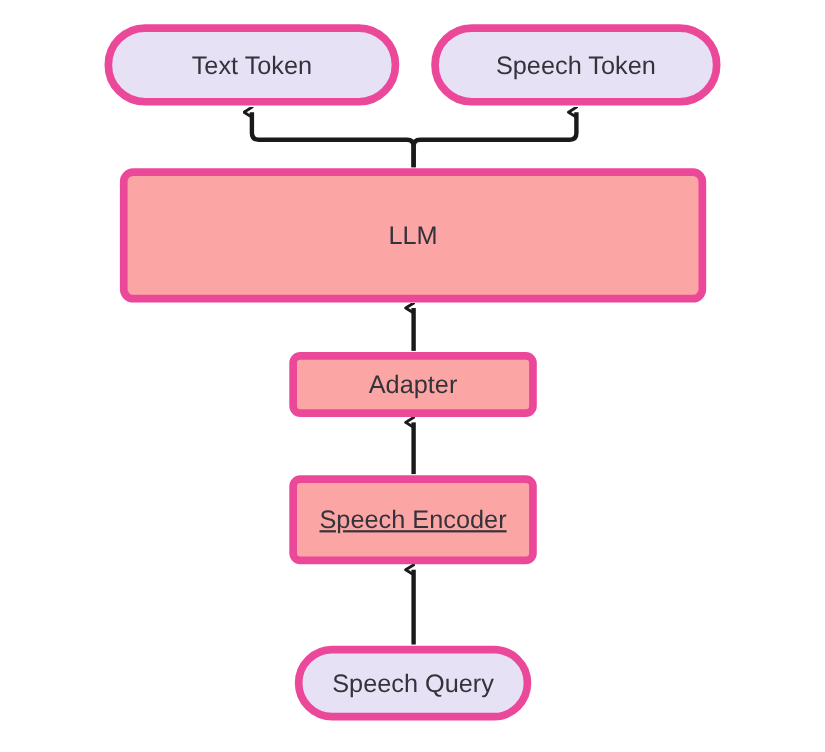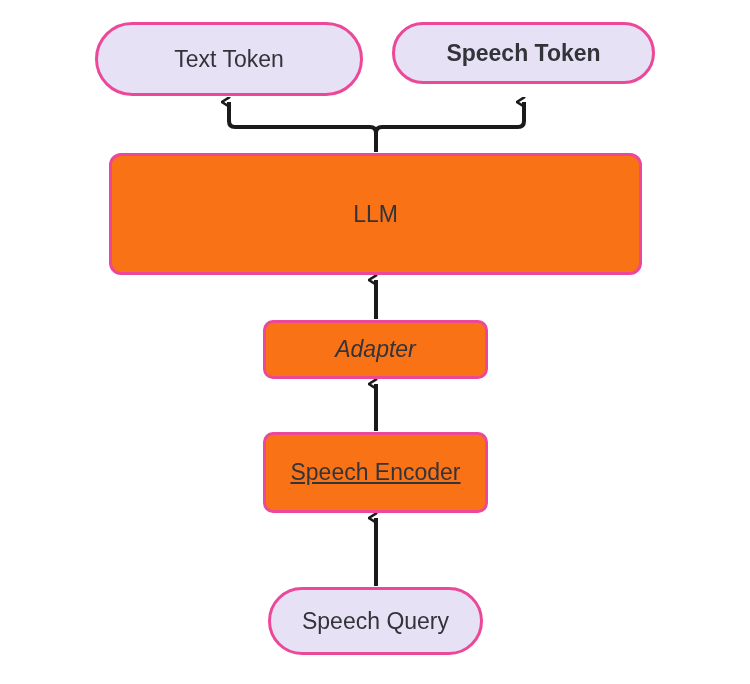--- a/index.html
+++ b/index.html
@@ -17,48 +17,48 @@
     height: 684px;
     background: #ffffff;
     overflow: hidden;
   }
   .node {
     position: absolute;
     box-sizing: border-box;
     display: flex;
     align-items: center;
     justify-content: center;
-    border: 3px solid #ec4899;
+    border: 7px solid #ec4899;
     color: #33333a;
     text-align: center;
     line-height: 1.15;
     user-select: none;
   }
   .node-pill {
     background: #e7e1f6;
     border-radius: 999px;
     font-size: 23px;
   }
   .node-box {
-    background: #f97316;
+    background: #fca5a5;
     border-radius: 10px;
     font-size: 23px;
   }
   #node-text-token {
     left: 95px;  top: 22px;  width: 268px; height: 74px;
   }
   #node-speech-token {
-    left: 392px; top: 22px;  width: 263px; height: 62px; font-weight: bold;
+    left: 392px; top: 22px;  width: 263px; height: 74px;
   }
   #node-llm {
     left: 109px; top: 153px; width: 533px; height: 122px;
     border-radius: 12px;
   }
   #node-adapter {
-    left: 263px; top: 320px; width: 225px; height: 59px; font-style: italic;
+    left: 263px; top: 320px; width: 225px; height: 59px;
   }
   #node-speech-encoder {
     left: 263px; top: 432px; width: 225px; height: 81px; text-decoration: underline;
   }
   #node-speech-query {
     left: 268px; top: 587px; width: 215px; height: 68px;
     font-size: 23px;
     text-align: right;
   }
   .edge-layer {

